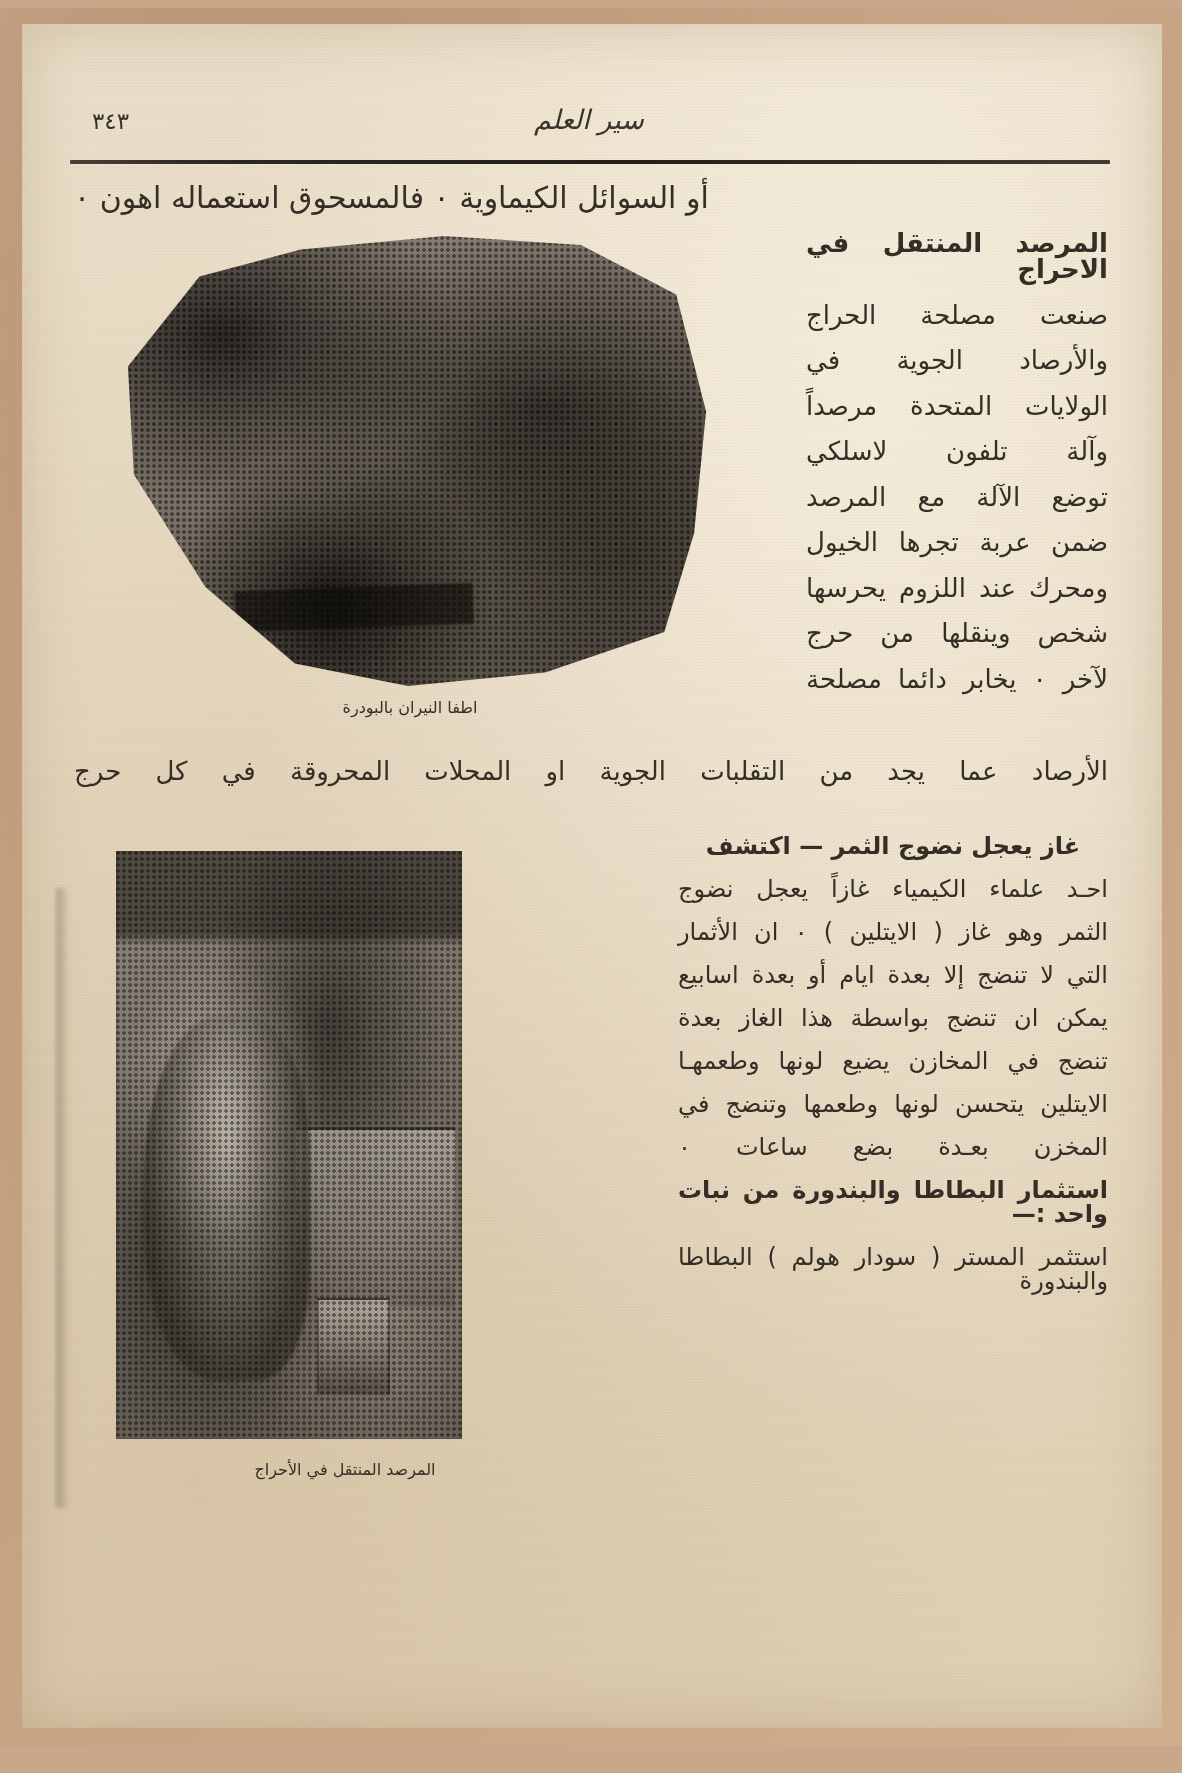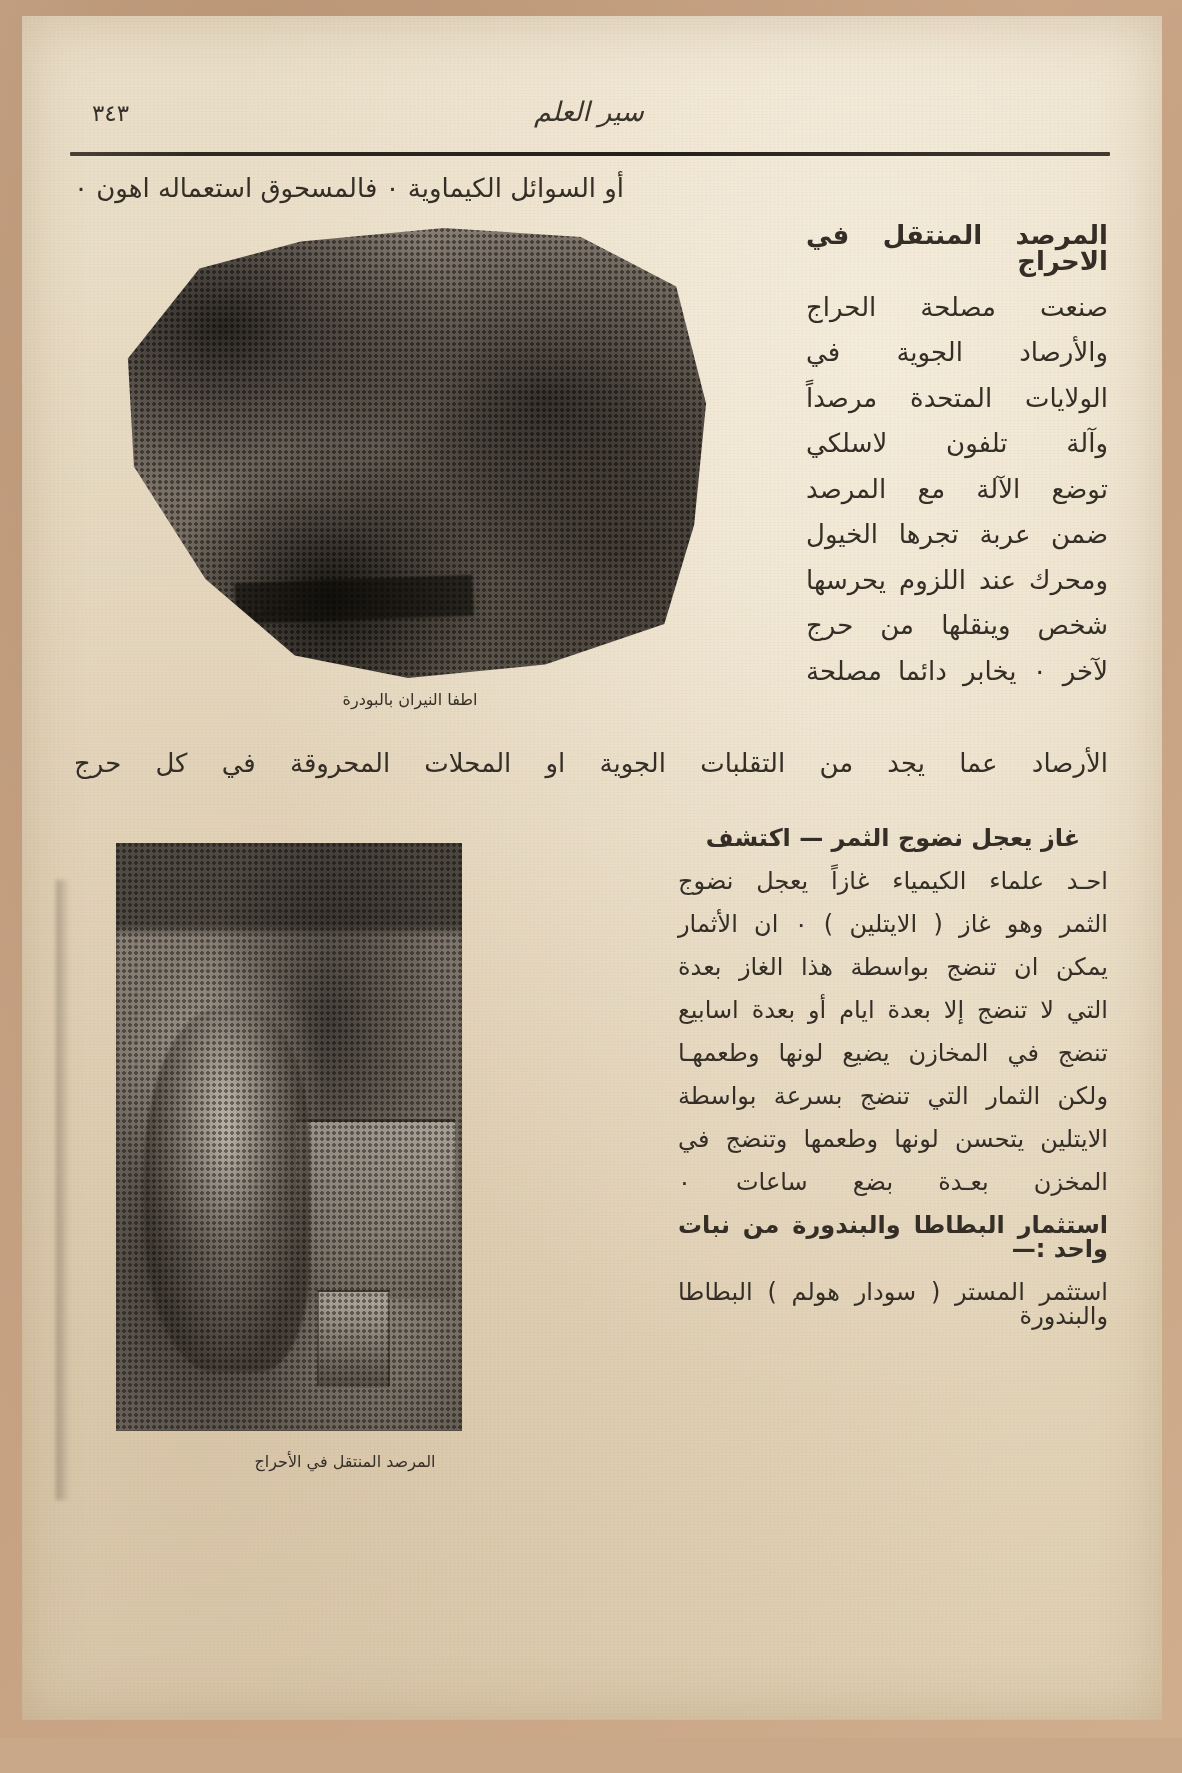--- a/index.html
+++ b/index.html
@@ -6,21 +6,21 @@
   html, body {
     margin: 0;
     padding: 0;
     background: #c9a88a;
   }
 
   .scan {
     position: relative;
     width: 1182px;
     height: 1738px;
-    margin: 0 auto;
+    margin: 8px auto;
     overflow: hidden;
     background: #fca5a5;
     font-family: "DejaVu Sans", sans-serif;
   }
 
   
   .board {
     position: absolute;
     inset: 0;
     background:
@@ -105,21 +105,21 @@
   .line {
     white-space: nowrap;
     line-height: 1.0;
   }
 
   
   #top-line {
     left: 74px;
     right: 74px;
     top: 175px;
-    font-size: 26px;
+    font-size: 30px;
     text-align: left;
   }
   #top-line .line { text-align: left; }
 
   
   #col-right-1 {
     right: 74px;
     top: 222px;
     width: 302px;
   }
@@ -335,24 +335,23 @@
     <div class="figure"></div>
     <div class="bucket"></div>
     <div class="halftone"></div>
   </div>
   <div class="cap" id="cap2">المرصد المنتقل في الأحراج</div>
 
   <div class="col" id="col-right-2">
     <div class="line hd center">غاز يعجل نضوج الثمر — اكتشف</div>
     <div class="line">احـد علماء الكيمياء غازاً يعجل نضوج</div>
     <div class="line">الثمر وهو غاز ( الايتلين ) ٠ ان الأثمار</div>
+    <div class="line">التي لا تنضج إلا بعدة ايام أو بعدة اسابيع</div>
     <div class="line">يمكن ان تنضج بواسطة هذا الغاز بعدة</div>
-    <div class="line">التي لا تنضج إلا بعدة ايام أو بعدة اسابيع</div>
     <div class="line">تنضج في المخازن يضيع لونها وطعمهـا</div>
-    <div class="line">ولكن الثمار التي تنضج بسرعة بواسطة</div>
     <div class="line">الايتلين يتحسن لونها وطعمها وتنضج في</div>
     <div class="line">المخزن بعـدة بضع ساعات ٠</div>
 
     <div class="line hd">استثمار البطاطا والبندورة من نبات واحد :—</div>
     <div class="line">استثمر المستر ( سودار هولم ) البطاطا والبندورة</div>
   </div>
 
 </div>
 
 </body></html>

